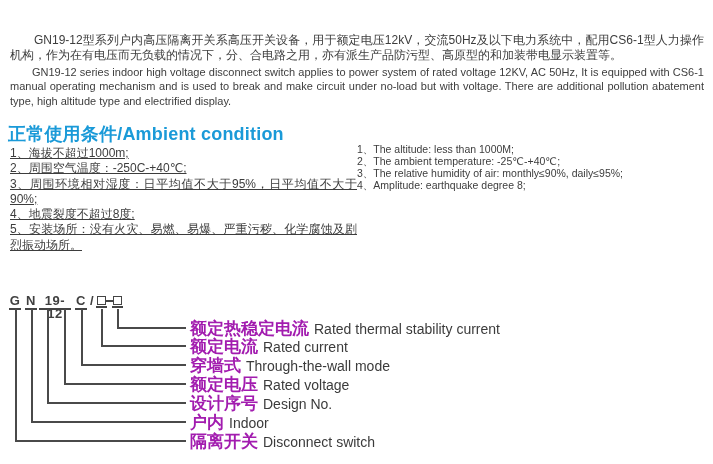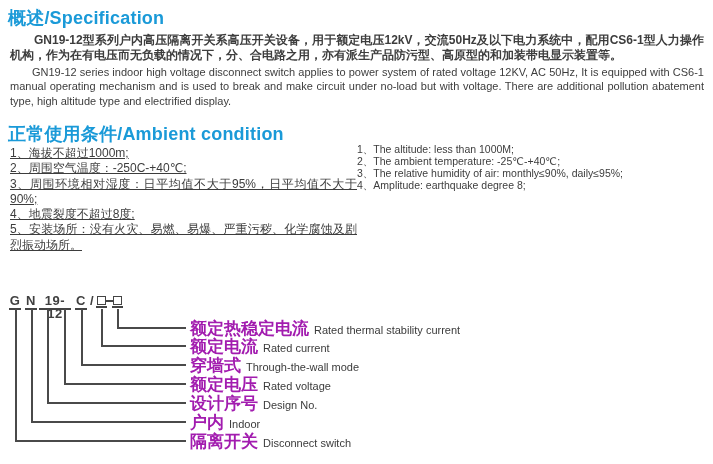--- a/index.html
+++ b/index.html
@@ -20,21 +20,21 @@
     letter-spacing:0.2px;
     white-space:nowrap;
   }
   .para{
     position:absolute;
     margin:0;
     width:694px;
     text-align:justify;
     text-indent:2em;
   }
-  .para.zh{font-size:12px;line-height:15px;font-weight:700;}
+  .para.zh{font-size:12px;line-height:15px;font-weight:400;}
   .para.en{font-size:11px;line-height:14.3px;}
   .cond-list{
     position:absolute;
     margin:0;padding:0;list-style:none;
     text-align:justify;
   }
   .cond-list.zh{font-size:12px;line-height:15.3px;width:347px;font-weight:500;text-decoration:underline;}
   .cond-list.en{font-size:10.5px;line-height:11.9px;width:352px;}
   
   .seg{
@@ -65,28 +65,27 @@
   .mlabel{
     position:absolute;
     left:190px;
     height:16px;
     display:flex;
     align-items:baseline;
     gap:5px;
     white-space:nowrap;
   }
   .mlabel .lzh{font-size:17px;font-weight:bold;line-height:16px;color:#a21caf;}
-  .mlabel .len{font-size:11px;line-height:16px;color:#3b3b3b;}
+  .mlabel .len{font-size:14px;line-height:16px;color:#3b3b3b;}
 </style>
 </head>
 <body>
 
 <div class="page">
 
-  <h1 class="heading" style="left:8px;top:6px;">概述/Specification</h1>
 
   <p class="para zh" style="left:10px;top:33px;">GN19-12型系列户内高压隔离开关系高压开关设备，用于额定电压12kV，交流50Hz及以下电力系统中，配用CS6-1型人力操作机构，作为在有电压而无负载的情况下，分、合电路之用，亦有派生产品防污型、高原型的和加装带电显示装置等。</p>
 
   <p class="para en" style="left:10px;top:65px;">GN19-12 series indoor high voltage disconnect switch applies to power system of rated voltage 12KV, AC 50Hz, It is equipped with CS6-1 manual operating mechanism and is used to break and make circuit under no-load but with voltage. There are additional pollution abatement type, high altitude type and electrified display.</p>
 
   <h1 class="heading" style="left:8px;top:122px;">正常使用条件/Ambient condition</h1>
 
   <ul class="cond-list zh" style="left:10px;top:146px;">
     <li>1、海拔不超过1000m;</li>
     <li>2、周围空气温度：-250C-+40℃;</li>

